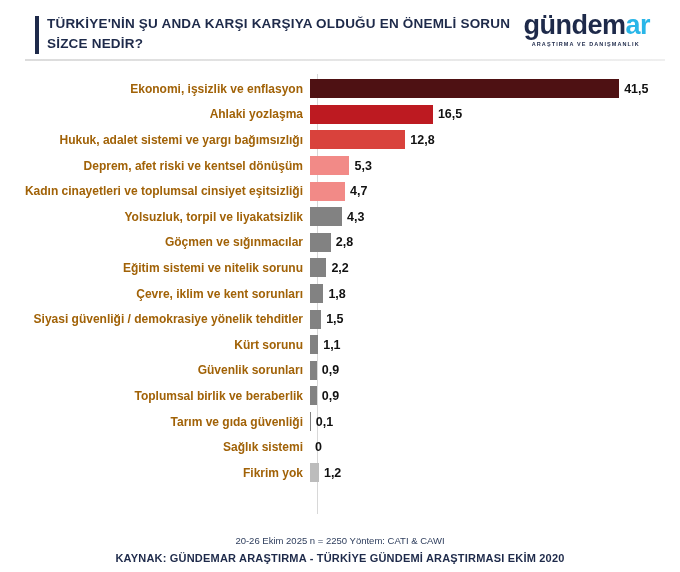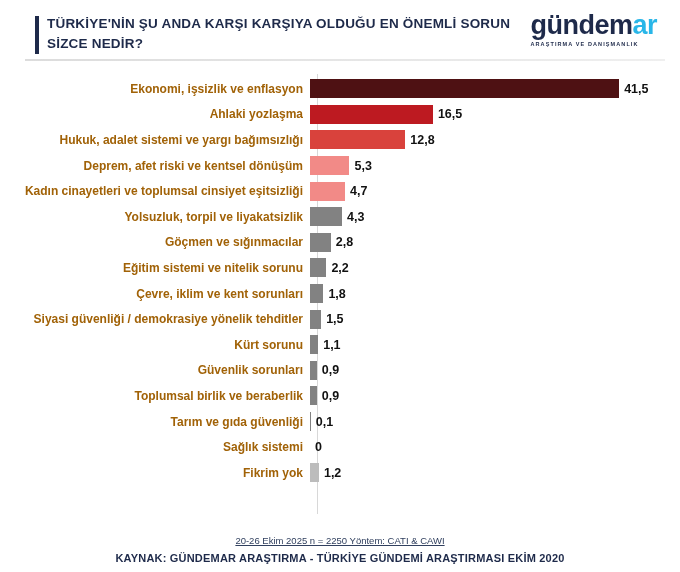--- a/index.html
+++ b/index.html
@@ -16,21 +16,21 @@
   .header { position: absolute; top: 14px; left: 28px; right: 18px; height: 46px; margin-left: 7px; }
   .accent-bar {
     position: absolute; left: 0; top: 2px;
     width: 4px; height: 38px; background: #1e2a4a;
   }
   .title {
     position: absolute; left: 12px; top: 0; width: 495px;
     font-size: 13.5px; font-weight: bold; color: #1e2a4a;
     line-height: 1.45; letter-spacing: 0.2px;
   }
-  .logo { position: absolute; right: 5px; top: -2px; text-align: left; }
+  .logo { position: absolute; right: 12px; top: -2px; text-align: center; }
   .logo-word { font-size: 27px; font-weight: bold; letter-spacing: -0.5px; line-height: 1; }
   .logo-primary { color: #1e2a4a; }
   .logo-accent { color: #29b6e8; }
   .logo-tagline {
     font-size: 5.5px; color: #1e2a4a; letter-spacing: 1.1px;
     margin-top: 2px; padding-right: 2px; font-weight: bold;
   }
   .header-sep {
     position: absolute; top: 59px; left: 25px; width: 640px; height: 2px;
     background: linear-gradient(to right, #dcdcdc, #efefef);
@@ -50,21 +50,21 @@
     font-size: 12.5px; font-weight: bold; color: #111; margin-left: 5px;
     white-space: nowrap;
   }
   .axis-line {
     position: absolute; left: 317px; top: 74px; width: 1px; height: 440px;
     background: #d8d8d8;
   }
 
   
   .footer { position: absolute; left: 0; bottom: 8px; width: 680px; text-align: center; }
-  .footnote { font-size: 9.5px; color: #31405f; margin-bottom: 6px; text-decoration: underline; }
+  .footnote { font-size: 9.5px; color: #31405f; margin-bottom: 6px; }
   .source { font-size: 11px; font-weight: bold; color: #1e2a4a; letter-spacing: 0.2px; }
 </style>
 </head>
 <body>
 
 <div class="page">
 
   <div class="header">
     <div class="accent-bar"></div>
     <div class="title">TÜRKİYE'NİN ŞU ANDA KARŞI KARŞIYA OLDUĞU EN ÖNEMLİ SORUN SİZCE NEDİR?</div>

